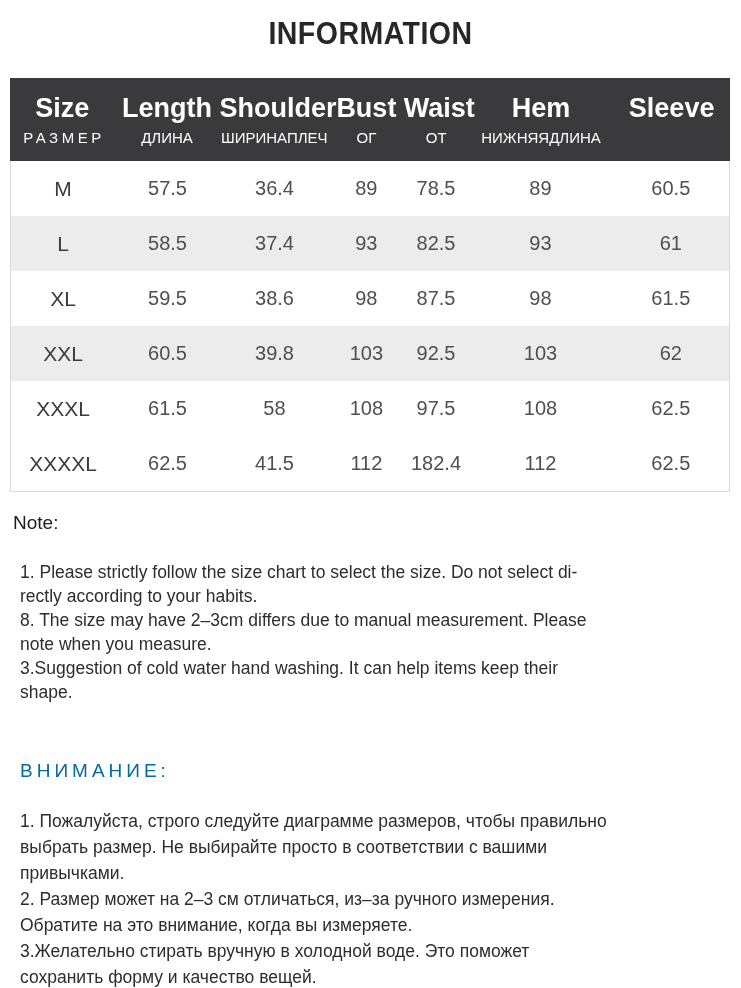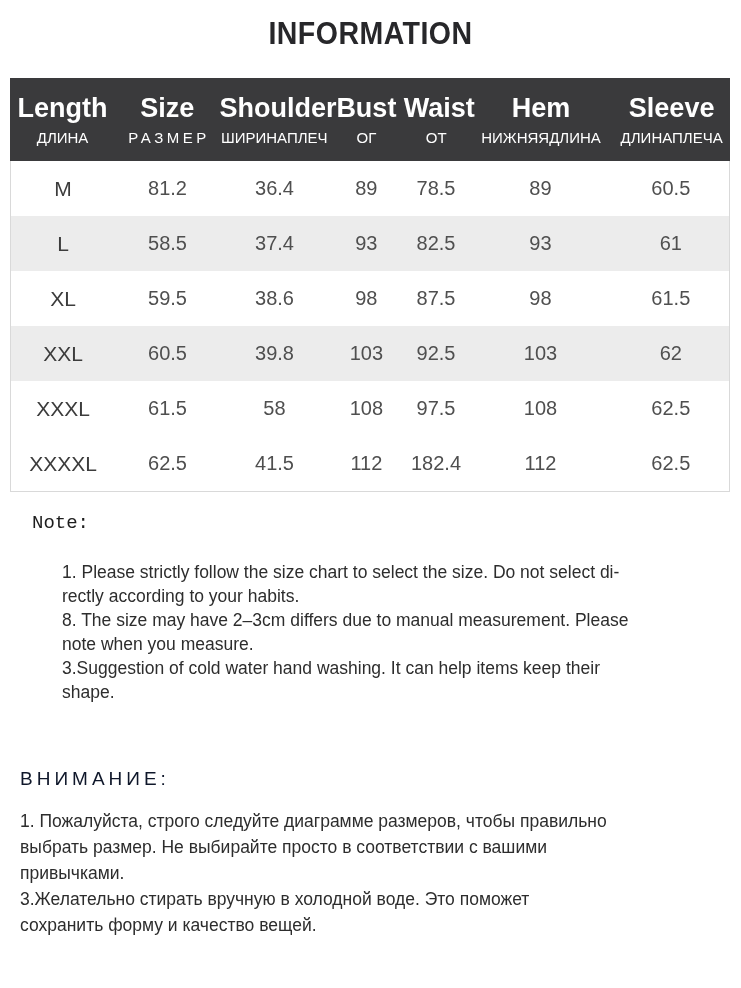--- a/index.html
+++ b/index.html
@@ -78,45 +78,43 @@
   .c1 { width: 14.6%; }
   .c2 { width: 15.2%; }
   .c3 { width: 10.4%; }
   .c4 { width: 9.0%;  }
   .c5 { width: 20.1%; }
   .c6 { width: 16.2%; text-align: center; }
 
   
   .note-heading {
     position: absolute;
-    top: 512px; left: 32px;
+    top: 512px; left: 13px;
     font-size: 19px;
     font-weight: 500;
     color: #1d1d1d;
-    font-family: Liberation Mono, monospace;
   }
   .note-body {
     position: absolute;
     top: 560px; left: 20px;
     width: 712px;
     font-size: 17.5px;
     line-height: 24px;
     color: #2d2d2d;
   }
-  .note-body > div { white-space: pre-line; margin-left: 42px; }
+  .note-body > div { white-space: pre-line; }
 
   
   .attn-heading {
     position: absolute;
     top: 760px; left: 20px;
     font-size: 19px;
     font-weight: 500;
     letter-spacing: 4px;
-    color: #0f172a;
-    margin-top: 8px;
+    color: #0369a1;
   }
   .attn-body {
     position: absolute;
     top: 808px; left: 20px;
     width: 715px;
     font-size: 17.5px;
     line-height: 26px;
     color: #2d2d2d;
   }
   .attn-body > div { white-space: pre-line; }
@@ -124,55 +122,54 @@
 </head>
 <body>
 
 <div class="page">
 
   <h1 class="title">INFORMATION</h1>
 
   <div class="table-wrap">
 
     <div class="thead">
+      <div class="th c0 spaced">
+        <div class="en">Size</div>
+        <div class="ru">РАЗМЕР</div>
+      </div>
       <div class="th c1">
         <div class="en">Length</div>
         <div class="ru">ДЛИНА</div>
       </div>
-      <div class="th c0 spaced">
-        <div class="en">Size</div>
-        <div class="ru">РАЗМЕР</div>
-      </div>
       <div class="th c2">
         <div class="en">Shoulder</div>
         <div class="ru">ШИРИНАПЛЕЧ</div>
       </div>
       <div class="th c3">
         <div class="en">Bust</div>
         <div class="ru">ОГ</div>
       </div>
       <div class="th c4">
         <div class="en">Waist</div>
         <div class="ru">ОТ</div>
       </div>
       <div class="th c5">
         <div class="en">Hem</div>
         <div class="ru">НИЖНЯЯДЛИНА</div>
       </div>
       <div class="th c6">
         <div class="en">Sleeve</div>
-        <div class="ru">ДЛИНАПЛЕЧА</div>
       </div>
     </div>
 
     <div class="tbody">
 
       <div class="tr">
         <div class="td c0 size-cell">M</div>
-        <div class="td c1">81.2</div>
+        <div class="td c1">57.5</div>
         <div class="td c2">36.4</div>
         <div class="td c3">89</div>
         <div class="td c4">78.5</div>
         <div class="td c5">89</div>
         <div class="td c6">60.5</div>
       </div>
 
       <div class="tr striped">
         <div class="td c0 size-cell">L</div>
         <div class="td c1">58.5</div>
@@ -234,17 +231,19 @@
 note when you measure.</div>
     <div>3.Suggestion of cold water hand washing. It can help items keep their
 shape.</div>
   </div>
 
   <div class="attn-heading">ВНИМАНИЕ:</div>
   <div class="attn-body">
     <div>1. Пожалуйста, строго следуйте диаграмме размеров, чтобы правильно
 выбрать размер. Не выбирайте просто в соответствии с вашими
 привычками.</div>
+    <div>2. Размер может на 2–3 см отличаться, из–за ручного измерения.
+Обратите на это внимание, когда вы измеряете.</div>
     <div>3.Желательно стирать вручную в холодной воде. Это поможет
 сохранить форму и качество вещей.</div>
   </div>
 
 </div>
 
 </body></html>

